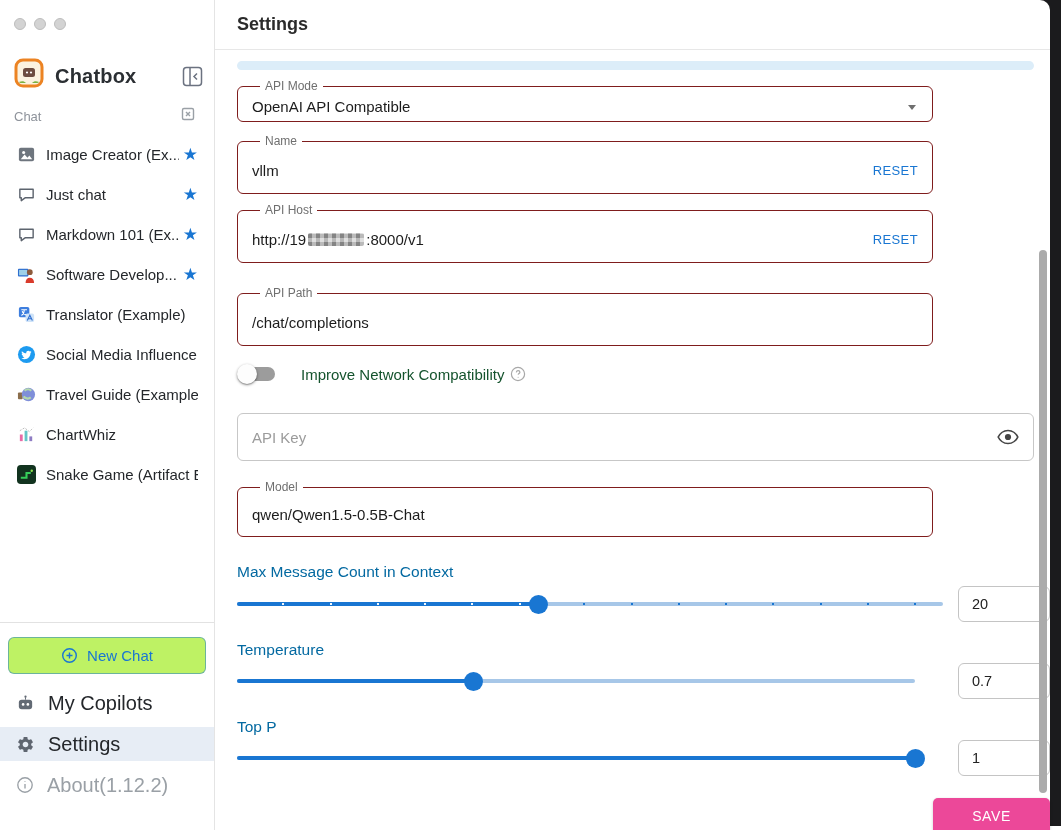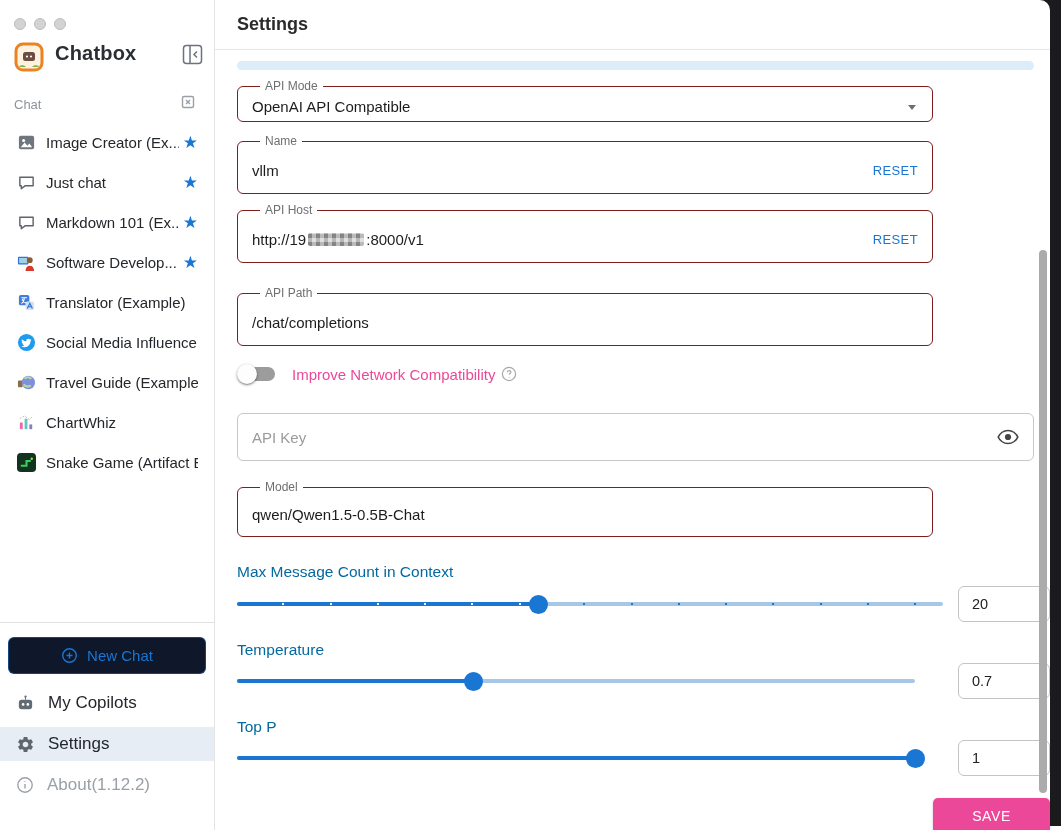--- a/index.html
+++ b/index.html
@@ -6,37 +6,37 @@
   html,body { width:1061px; height:830px; font-family:"Liberation Sans", sans-serif; background:#ffffff; overflow:hidden; }
   .app { position:relative; width:1061px; height:830px; background:#fff; }
 
   
   .backdrop-strip { position:absolute; left:1040px; top:0; width:21px; height:826px; background:#1b1b1d; }
 
   
   .sidebar { position:absolute; left:0; top:0; width:215px; height:830px; background:#fff; border-right:1px solid #e4e4e4; display:flex; flex-direction:column; z-index:3; }
   .traffic-lights { position:absolute; top:18px; left:14px; display:flex; gap:8px; }
   .traffic-lights span { width:12px; height:12px; border-radius:50%; background:#d3d3d3; border:0.5px solid #bdbdbd; }
-  .brand-row { margin:42px 10px 0 14px; display:flex; align-items:flex-start; height:34px; }
+  .brand-row { margin:54px 10px 0 14px; display:flex; align-items:flex-end; height:34px; }
   .brand-title { font-size:20px; font-weight:bold; color:#2b2f33; margin-left:11px; letter-spacing:0.2px; }
   .collapse-btn { margin-left:auto; width:24px; height:24px; display:flex; align-items:center; justify-content:center; cursor:pointer; }
   .section-row { margin:18px 18px 0 14px; display:flex; align-items:center; height:20px; }
   .section-label { font-size:13px; color:#8e939b; }
   .section-row .icon { margin-left:auto; }
   .chat-list { margin-top:8px; }
   .chat-item { height:40px; display:flex; align-items:center; padding:0 16px; cursor:pointer; }
   .chat-item .ci-icon { width:20px; height:20px; display:flex; align-items:center; justify-content:center; flex:none; }
   .chat-item .ci-label { margin-left:10px; font-size:15px; color:#24272b; white-space:nowrap; overflow:hidden; }
   .chat-item .star { margin-left:auto; color:#1976d2; font-size:17px; line-height:1; padding-left:4px; }
   .sb-spacer { flex:1; }
   .sb-divider { height:1px; background:#e2e2e2; margin-top:4px; }
-  .sb-btn { margin:0 8px; height:37px; border:1px solid rgba(25,118,210,0.5); border-radius:6px; background:#0f172a; display:flex; align-items:center; justify-content:center; gap:9px; color:#1976d2; font-size:15px; cursor:pointer; }
+  .sb-btn { margin:0 8px; height:37px; border:1px solid rgba(25,118,210,0.5); border-radius:6px; background:#bef264; display:flex; align-items:center; justify-content:center; gap:9px; color:#1976d2; font-size:15px; cursor:pointer; }
   .sb-btn.first { margin-top:14px; }
   .sb-btn + .sb-btn { margin-top:10px; }
-  .sb-row { height:34px; display:flex; align-items:center; padding:0 16px; font-size:17px; color:#24272b; cursor:pointer; gap:13px; }
+  .sb-row { height:34px; display:flex; align-items:center; padding:0 16px; font-size:20px; color:#24272b; cursor:pointer; gap:13px; }
   .sb-row.copilots { margin-top:12px; }
   .sb-row.active { background:#e7edf5; margin-top:7px; }
   .sb-row.about { margin-top:7px; color:#9aa0a6; margin-bottom:28px; }
 
   
   .dialog { position:absolute; left:215px; top:0; width:835px; height:826px; background:#fff; border-radius:0 10px 10px 0; z-index:2; }
   .dlg-header { height:50px; border-bottom:1px solid #e7e7e7; display:flex; align-items:center; padding-left:22px; }
   .dlg-title { font-size:18px; font-weight:600; color:#2b2b2b; }
   .dlg-content { position:relative; padding:0 16px 0 22px; }
   .tab-sliver { margin-top:11px; height:9px; width:797px; background:#dcedf9; border-radius:8px 8px 7px 7px; }
@@ -54,21 +54,21 @@
   .reset-link { margin-left:auto; font-size:13px; font-weight:500; letter-spacing:0.4px; color:#1976d2; cursor:pointer; background:none; border:none; font-family:inherit; }
   .redacted { display:inline-block; width:56px; height:13px; margin:0 2px; border-radius:2px; vertical-align:-1px;
     background:
       repeating-linear-gradient(90deg, rgba(90,90,90,.55) 0 4px, rgba(190,190,190,.45) 4px 8px),
       repeating-linear-gradient(0deg, rgba(120,120,120,.5) 0 4px, rgba(210,210,210,.5) 4px 8px);
     background-blend-mode:overlay; }
 
   .toggle-row { margin-top:16px; height:24px; display:flex; align-items:center; }
   .switch { position:relative; width:34px; height:14px; background:#9c9c9c; border-radius:7px; margin-left:4px; cursor:pointer; }
   .switch .knob { position:absolute; left:-4px; top:-3px; width:20px; height:20px; border-radius:50%; background:#fdfdfd; box-shadow:0 1px 3px rgba(0,0,0,0.4), 0 1px 1px rgba(0,0,0,0.2); }
-  .toggle-label { margin-left:17px; font-size:15px; color:#ec4899; }
+  .toggle-label { margin-left:26px; font-size:15px; color:#14532d; }
   .toggle-row .help { margin-left:6px; display:flex; }
 
   .apikey-box { margin-top:27px; width:797px; height:48px; border:1px solid #c7c7c7; border-radius:6px; display:flex; align-items:center; padding:12px 14px; }
   .apikey-input { flex:1; border:none; outline:none; font-size:15px; color:#1c1c1c; font-family:inherit; background:transparent; }
   .apikey-input::placeholder { color:#9b9b9b; opacity:1; }
   .eye-btn { background:none; border:none; cursor:pointer; display:flex; padding:0; }
 
   .param-label { margin-top:26px; font-size:15.5px; color:#0369a1; height:20px; }
   .param-label.t2 { margin-top:19px; }
   .slider-row { margin-top:3px; height:36px; display:flex; align-items:center; width:813px; }

